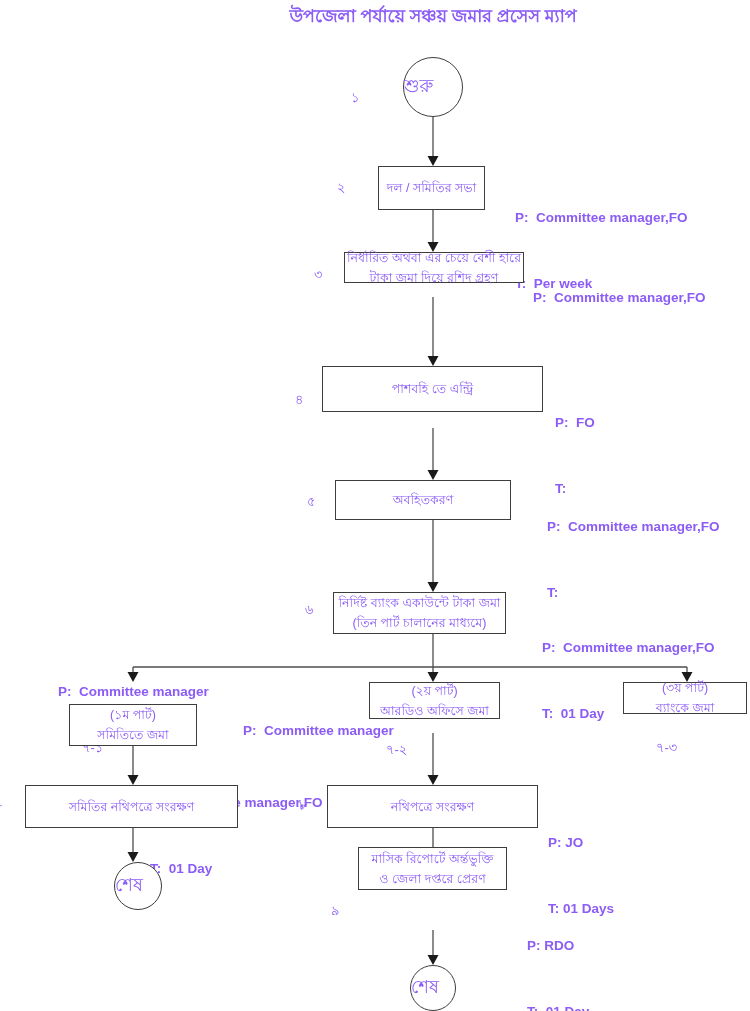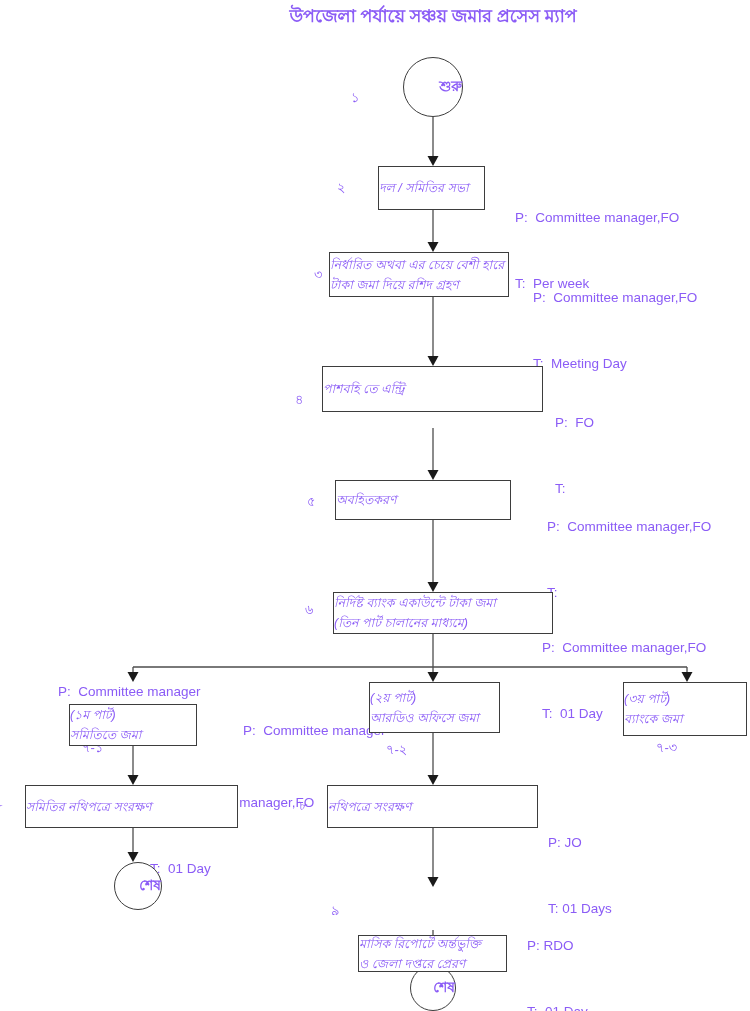--- a/index.html
+++ b/index.html
@@ -9,30 +9,30 @@
     font-family:"Liberation Sans","DejaVu Sans",sans-serif;
     color:#8b5cf6;
   }
   .connectors{position:absolute;left:0;top:0;width:750px;height:1011px;z-index:1;}
   .title{
     position:absolute;left:233px;top:3px;width:400px;text-align:center;
     font-size:17.5px;font-weight:bold;z-index:3;
   }
   .box{
     position:absolute;box-sizing:border-box;border:1.4px solid #3d3d3d;background:#ffffff;
-    display:flex;flex-direction:column;justify-content:center;align-items:flex-start;
-    font-size:12.5px;line-height:20px;text-align:center;z-index:2;font-style:italic;
+    display:flex;flex-direction:column;justify-content:center;align-items:center;
+    font-size:12.5px;line-height:20px;text-align:center;z-index:2;
   }
   .terminal{
     position:absolute;box-sizing:border-box;border:1.2px solid #3d3d3d;border-radius:50%;
-    background:#ffffff;display:flex;justify-content:flex-end;align-items:center;
-    font-size:14px;z-index:2;font-weight:bold;
+    background:#ffffff;display:flex;justify-content:flex-start;align-items:center;
+    font-size:18px;z-index:2;
   }
   .num{position:absolute;font-size:13px;z-index:2;}
-  .ann{position:absolute;font-size:13.5px;line-height:22px;white-space:pre;z-index:1;}
+  .ann{position:absolute;font-size:13.5px;line-height:22px;white-space:pre;z-index:1;font-weight:bold;}
   .ann div{white-space:pre;}
 </style>
 </head>
 <body>
 
 <div class="canvas">
 
   <svg class="connectors" viewBox="0 0 750 1011">
     <g stroke="#4d4d4d" stroke-width="1.3">
       <line x1="433" y1="117" x2="433" y2="157"></line>
@@ -82,21 +82,20 @@
   <div class="num" style="left:-6px;top:797px">৮</div>
   <div class="num" style="left:299px;top:796px">৮</div>
   <div class="num" style="left:331px;top:901px">৯</div>
 
   <div class="ann" style="left:515px;top:163px">
     <div>P:  Committee manager,FO</div>
     <div>T:  Per week</div>
   </div>
   <div class="ann" style="left:533px;top:243px">
     <div>P:  Committee manager,FO</div>
-    <div>T:  Meeting Day</div>
   </div>
   <div class="ann" style="left:555px;top:368px">
     <div>P:  FO</div>
     <div>T:</div>
   </div>
   <div class="ann" style="left:547px;top:472px">
     <div>P:  Committee manager,FO</div>
     <div>T:</div>
   </div>
   <div class="ann" style="left:542px;top:593px">
@@ -128,50 +127,50 @@
   <div class="terminal" style="left:114px;top:862px;width:48px;height:48px">
     <span>শেষ</span>
   </div>
   <div class="terminal" style="left:410px;top:965px;width:46px;height:46px">
     <span>শেষ</span>
   </div>
 
   <div class="box" style="left:378px;top:166px;width:107px;height:44px">
     <span>দল / সমিতির সভা</span>
   </div>
-  <div class="box" style="left:329px;top:252px;width:180px;height:45px">
+  <div class="box" style="left:344px;top:252px;width:180px;height:31px">
     <span>নির্ধারিত অথবা এর চেয়ে বেশী হারে</span>
     <span>টাকা জমা দিয়ে রশিদ গ্রহণ</span>
   </div>
   <div class="box" style="left:322px;top:366px;width:221px;height:46px">
     <span>পাশবহি তে এন্ট্রি</span>
   </div>
   <div class="box" style="left:335px;top:480px;width:176px;height:40px">
     <span>অবহিতকরণ</span>
   </div>
-  <div class="box" style="left:333px;top:592px;width:220px;height:42px">
+  <div class="box" style="left:333px;top:592px;width:173px;height:42px">
     <span>নির্দিষ্ট ব্যাংক একাউন্টে টাকা জমা</span>
     <span>(তিন পার্ট চালানের মাধ্যমে)</span>
   </div>
   <div class="box" style="left:69px;top:704px;width:128px;height:42px">
     <span>(১ম পার্ট)</span>
     <span>সমিতিতে জমা</span>
   </div>
-  <div class="box" style="left:369px;top:682px;width:131px;height:51px">
+  <div class="box" style="left:369px;top:682px;width:131px;height:37px">
     <span>(২য় পার্ট)</span>
     <span>আরডিও অফিসে জমা</span>
   </div>
-  <div class="box" style="left:623px;top:682px;width:124px;height:54px">
+  <div class="box" style="left:623px;top:682px;width:124px;height:32px">
     <span>(৩য় পার্ট)</span>
     <span>ব্যাংকে জমা</span>
   </div>
   <div class="box" style="left:25px;top:785px;width:213px;height:43px">
     <span>সমিতির নথিপত্রে সংরক্ষণ</span>
   </div>
   <div class="box" style="left:327px;top:785px;width:211px;height:43px">
     <span>নথিপত্রে সংরক্ষণ</span>
   </div>
-  <div class="box" style="left:358px;top:935px;width:149px;height:37px">
+  <div class="box" style="left:358px;top:847px;width:149px;height:43px">
     <span>মাসিক রিপোর্টে অর্ন্তভুক্তি</span>
     <span>ও জেলা দপ্তরে প্রেরণ</span>
   </div>
 
 </div>
 
 </body></html>

